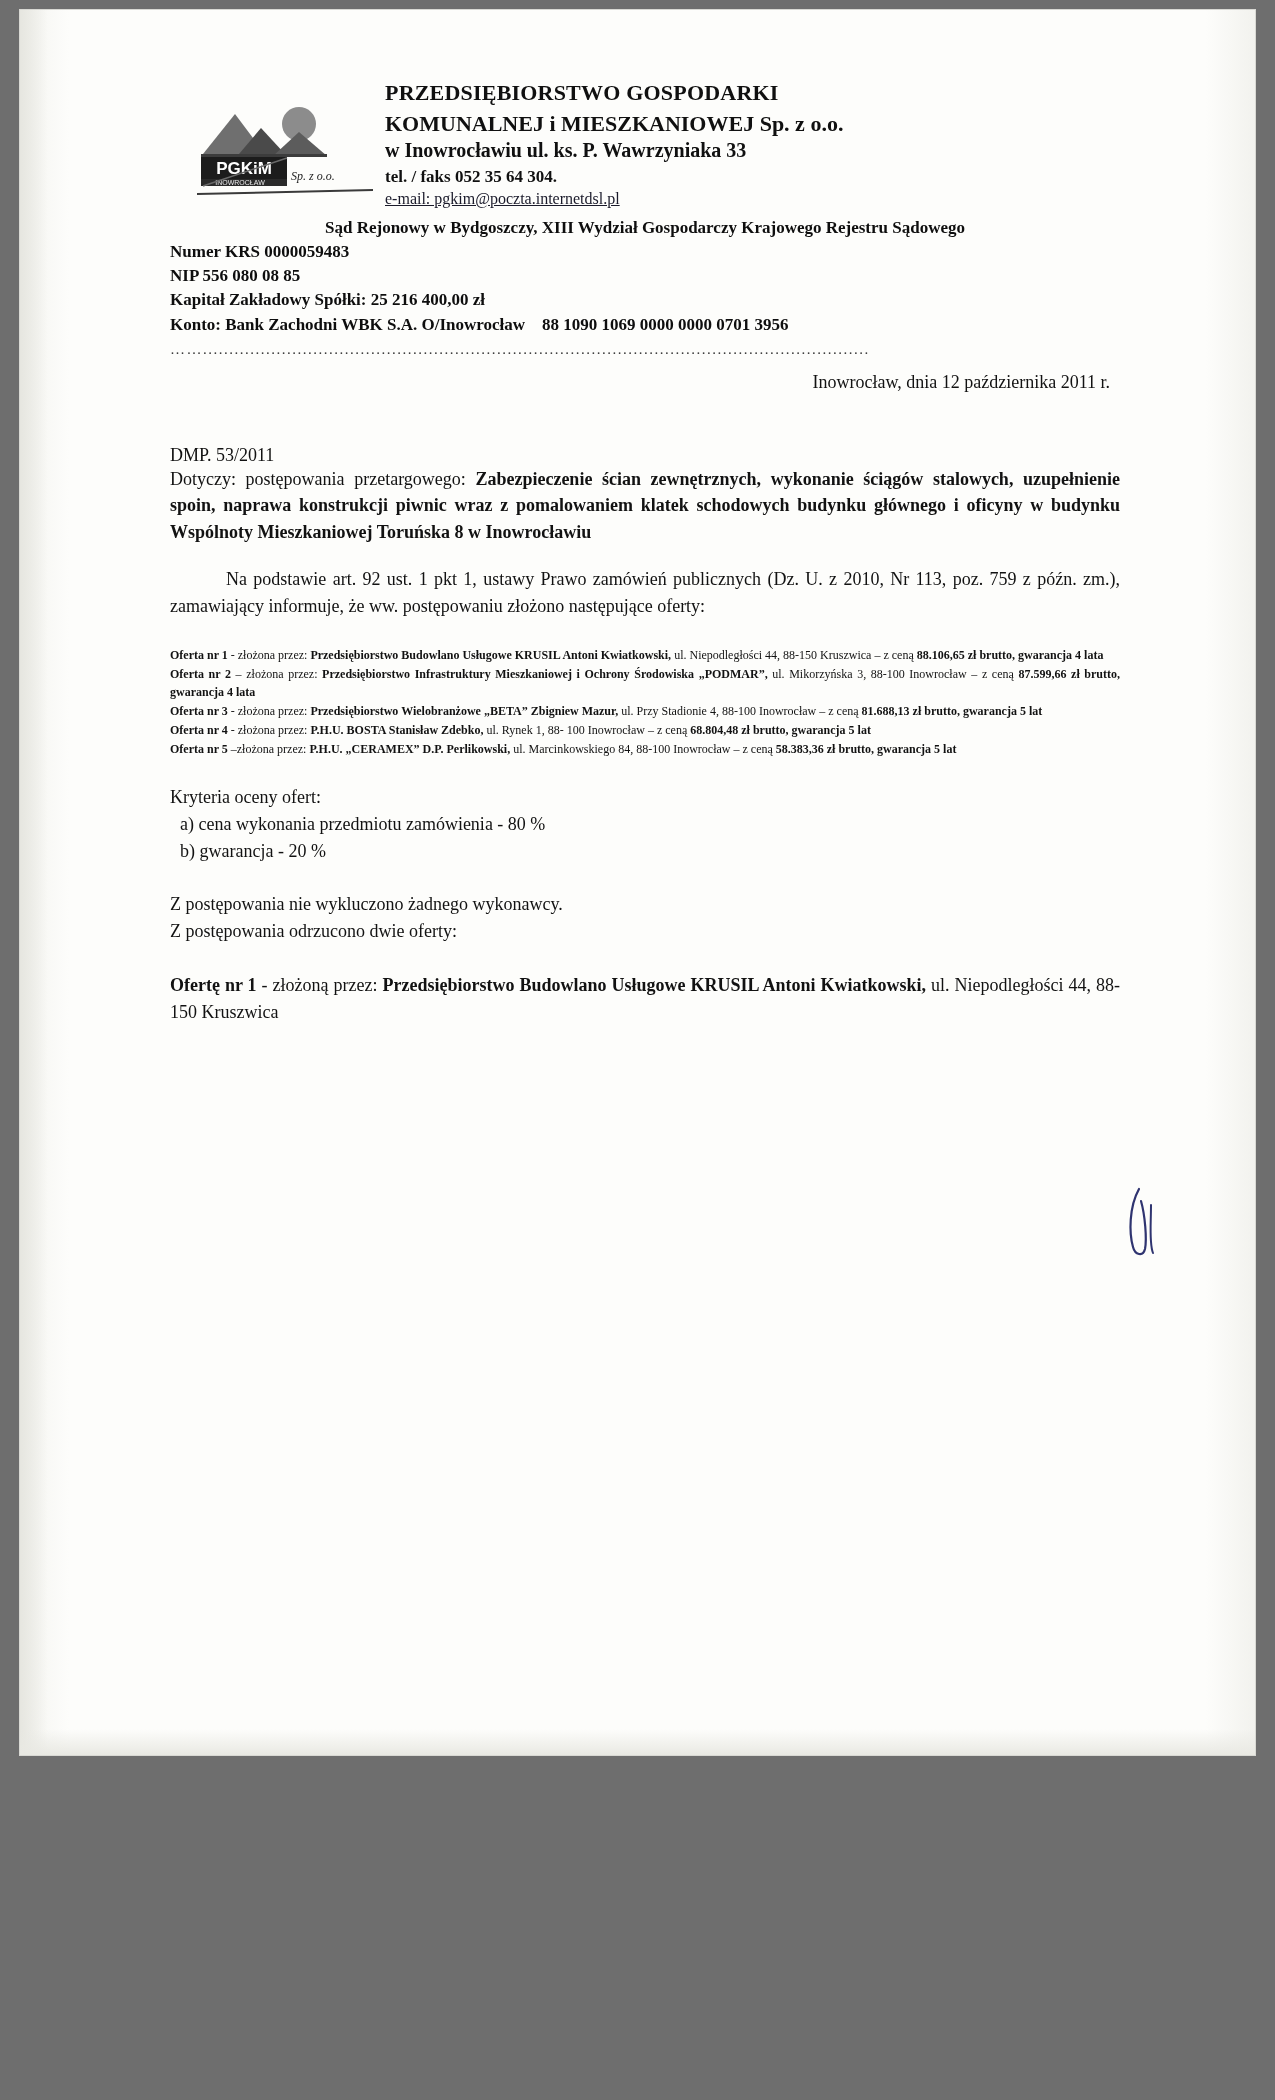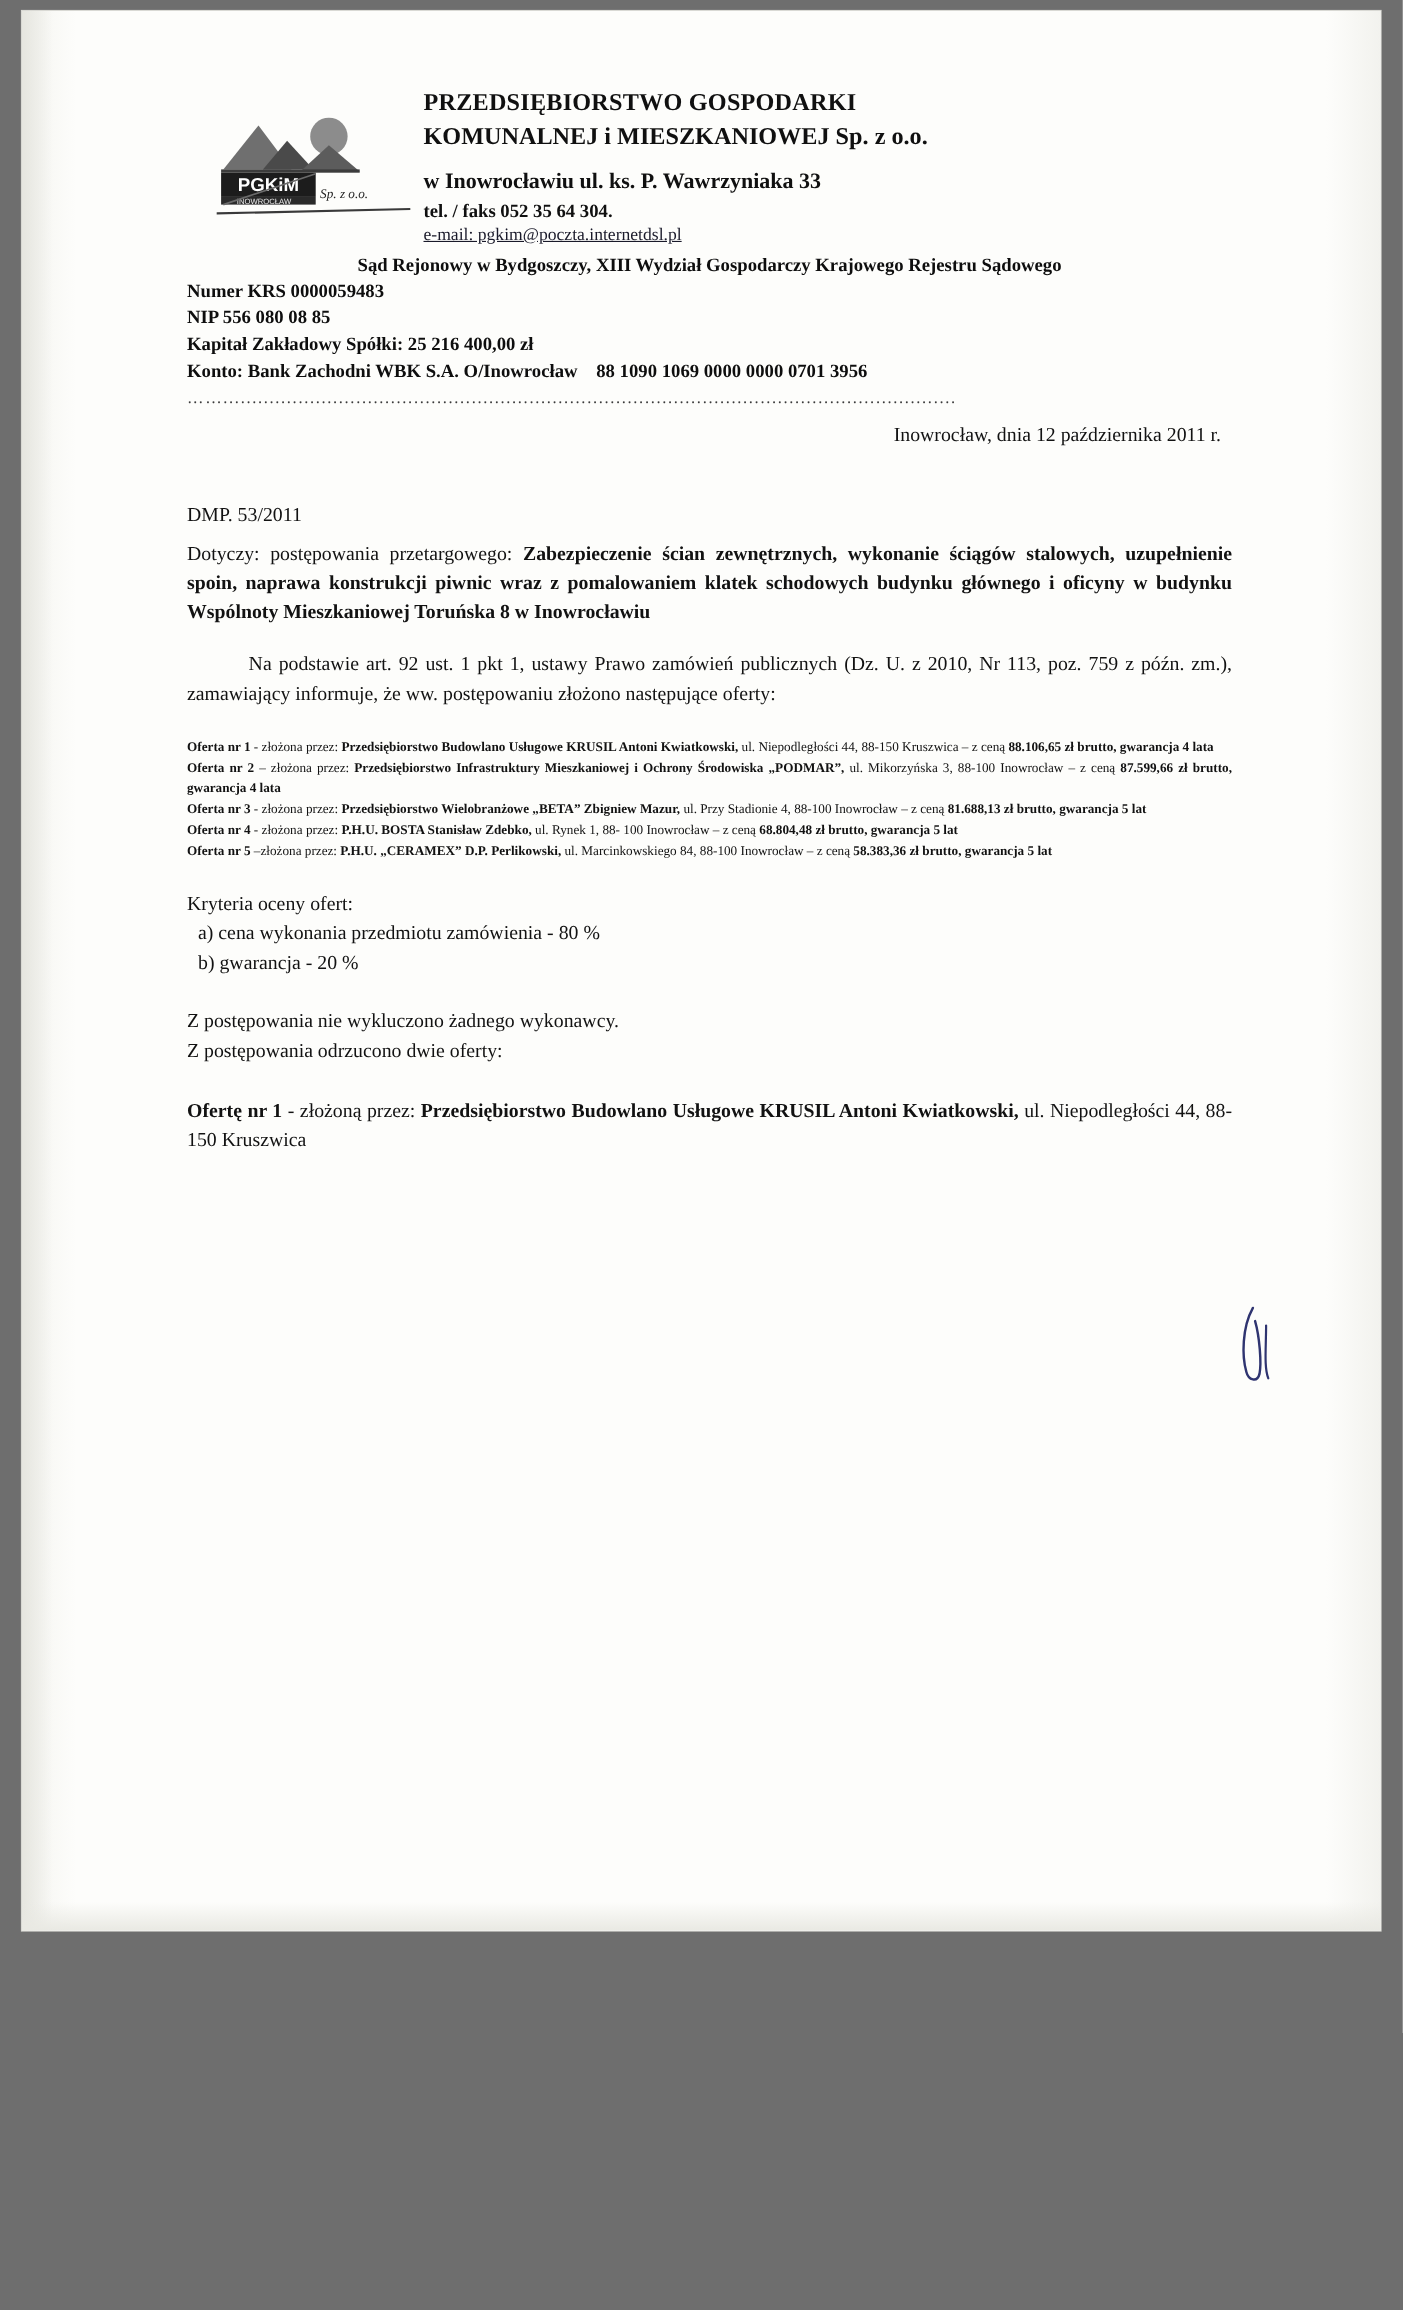--- a/index.html
+++ b/index.html
@@ -72,21 +72,21 @@
     font-size: 22px;
     font-weight: bold;
     letter-spacing: .2px;
     color: #101010;
     margin-bottom: 5px;
   }
   .org-l2 {
     font-size: 22px;
     font-weight: bold;
     color: #101010;
-    margin-bottom: 17px;
+    margin-bottom: 2px;
   }
   .org-l3 {
     font-size: 20px;
     font-weight: bold;
     color: #101010;
     margin-bottom: 5px;
   }
   .org-l4 {
     font-size: 17px;
     font-weight: bold;
@@ -128,21 +128,21 @@
     color: #121212;
   }
 
   
   .ref {
     margin-top: 52px;
     font-size: 18px;
     color: #121212;
   }
   .subject {
-    margin-top: 11px;
+    margin-top: 0;
     font-size: 18px;
     line-height: 1.48;
     text-align: justify;
     color: #121212;
   }
   .subject b { font-weight: bold; }
 
   .legal {
     margin-top: 20px;
     font-size: 18px;

